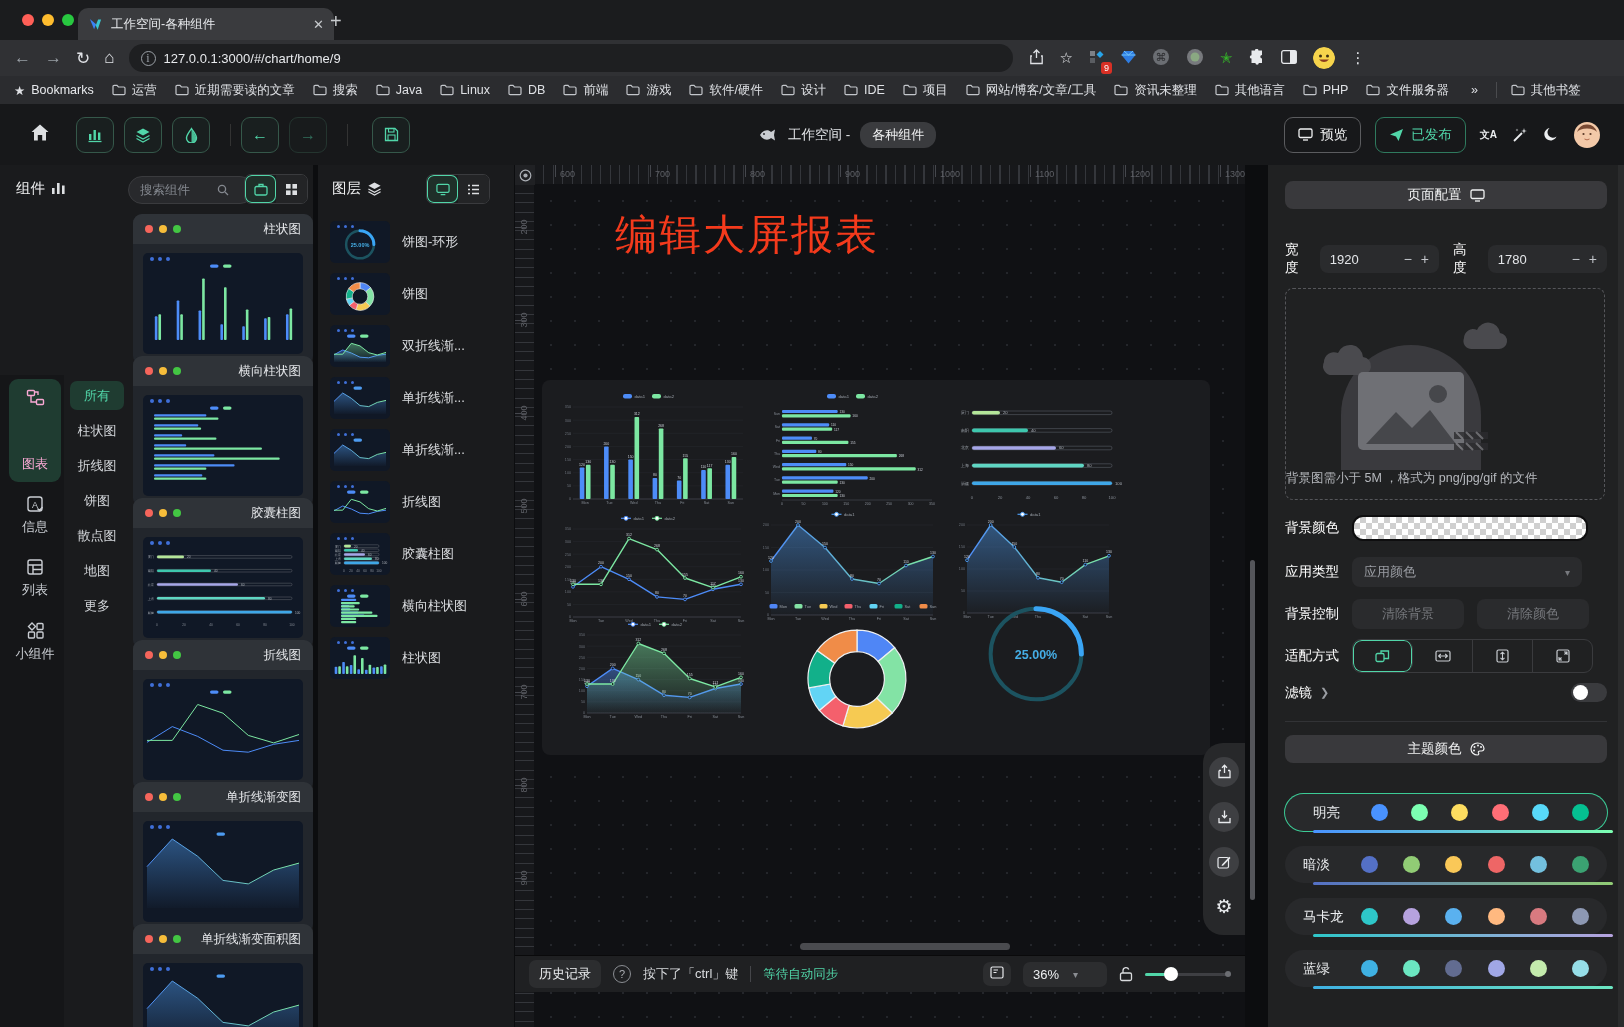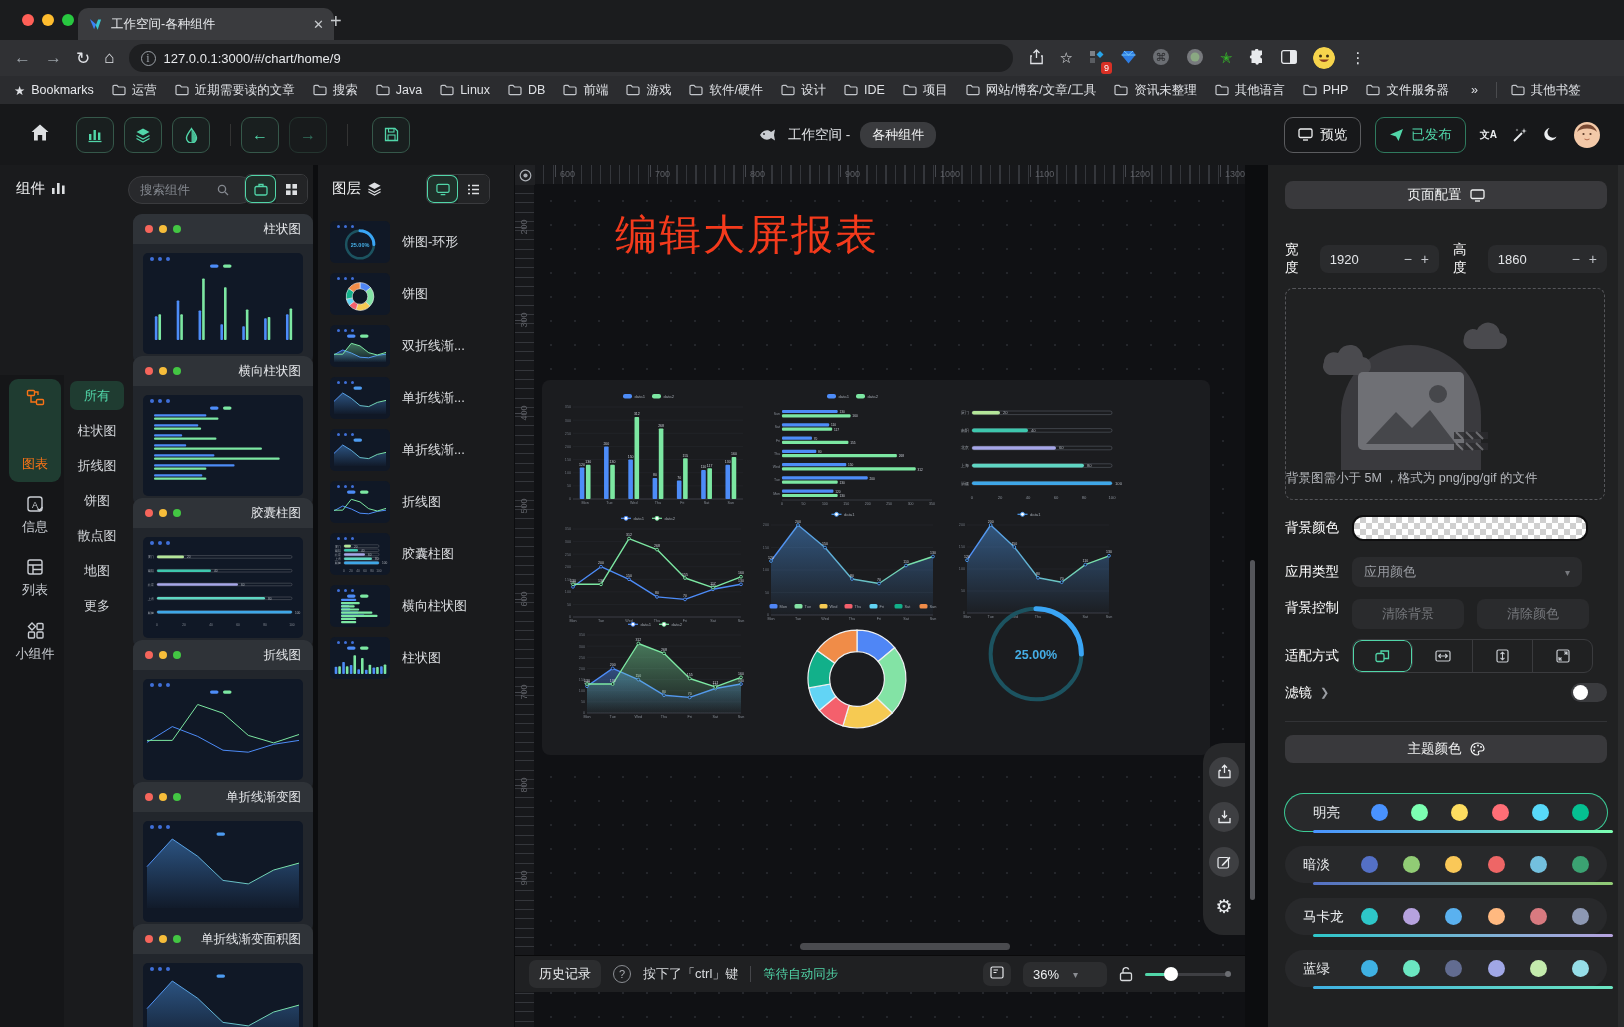--- a/index.html
+++ b/index.html
@@ -46,21 +46,21 @@
   .search{left:128px;top:11px;width:106px;height:26px;background:#28292c;border:1px solid #3a3b3e;border-radius:14px;
           display:flex;align-items:center;padding:0 9px;gap:5px;}
   .search input{background:none;border:none;outline:none;color:#b9bdc3;font-size:12.5px;width:70px;
           font-family:inherit;}
   .search input::placeholder{color:#84888f;}
   .tgl-group{left:244px;top:9px;display:flex;border:1px solid #3a3b3e;border-radius:7px;overflow:hidden;}
   .tgl{width:31px;height:28px;display:flex;align-items:center;justify-content:center;background:#232426;}
   .tgl.on{background:#1f2f29;box-shadow:inset 0 0 0 1px #51d6a9;border-radius:7px;}
   .rail-item{width:52px;border-radius:9px;display:flex;flex-direction:column;align-items:center;gap:5px;
              padding:9px 0;color:#c9cdd2;font-size:13px;margin:4px 6px;}
-  .rail-item.on{background:#1f3c31;color:#f97316;gap:48px;}
+  .rail-item.on{background:#1f3c31;color:#f9a8d4;gap:48px;}
   .cat{width:54px;height:29px;margin:6px auto;display:flex;align-items:center;justify-content:center;
        color:#d4d7db;font-size:13px;border-radius:7px;}
   .cat.on{background:#1f3c31;color:#51d6a9;}
   .card{position:absolute;left:133px;width:180px;border-radius:9px;overflow:hidden;background:#22262c;}
   .card-h{height:30px;background:#2f3338;display:flex;align-items:center;padding:0 12px;gap:6px;}
   .dot{width:8px;height:8px;border-radius:50%;}
   .card-h .t{margin-left:auto;font-size:12.5px;color:#e4e6e9;}
   .card-b{padding:9px 10px 11px;}
   .mini-panel{background:#101826;border-radius:5px;position:relative;padding-top:9px;}
   .mini-dots{position:absolute;left:7px;top:4px;display:flex;gap:4px;}
@@ -1479,21 +1479,21 @@
     <span class="lbl">宽度</span>
     <div class="stepper" style="width:100px;">
       <span>1920</span>
       <span class="pm">
           <span>−</span>
           <span>+</span>
         </span>
     </div>
     <span class="lbl" style="margin-left:6px;">高度</span>
     <div class="stepper" style="width:100px;">
-      <span>1860</span>
+      <span>1780</span>
       <span class="pm">
           <span>−</span>
           <span>+</span>
         </span>
     </div>
   </div>
   <div class="upload abs">
     <svg width="250" height="150" viewBox="0 0 250 150">
       <path d="M55 150 V95 A70 70 0 0 1 195 95 V150 Z" fill="#3a3a3e"></path>
       <path d="M38 42 a10 10 0 0 1 14 -9 a13 13 0 0 1 25 4 a9 9 0 0 1 -2 18 H47 a9 9 0 0 1 -9 -13 Z" fill="#4a4a4e"></path>
@@ -1513,21 +1513,21 @@
     <span class="lbl">背景颜色</span>
     <span class="checker"></span>
   </div>
   <div class="abs" style="left:17px;top:392px;display:flex;align-items:center;gap:13px;">
     <span class="lbl">应用类型</span>
     <div class="select">
       <span>应用颜色</span>
       <span style="margin-left:auto;color:#77797e;font-size:10px;">▾</span>
     </div>
   </div>
-  <div class="abs" style="left:17px;top:434px;display:flex;gap:13px;">
+  <div class="abs" style="left:17px;top:434px;display:flex;align-items:center;gap:13px;">
     <span class="lbl">背景控制</span>
     <div class="gbtn2">清除背景</div>
     <div class="gbtn2">清除颜色</div>
   </div>
   <div class="abs" style="left:17px;top:474px;display:flex;align-items:center;gap:13px;">
     <span class="lbl">适配方式</span>
     <div class="seg">
       <div class="on">
         <svg width="15" height="14" viewBox="0 0 15 14">
             <rect x="1" y="4.5" width="8" height="8" rx="1.5" fill="none" stroke="#51d6a9" stroke-width="1.3"></rect>

